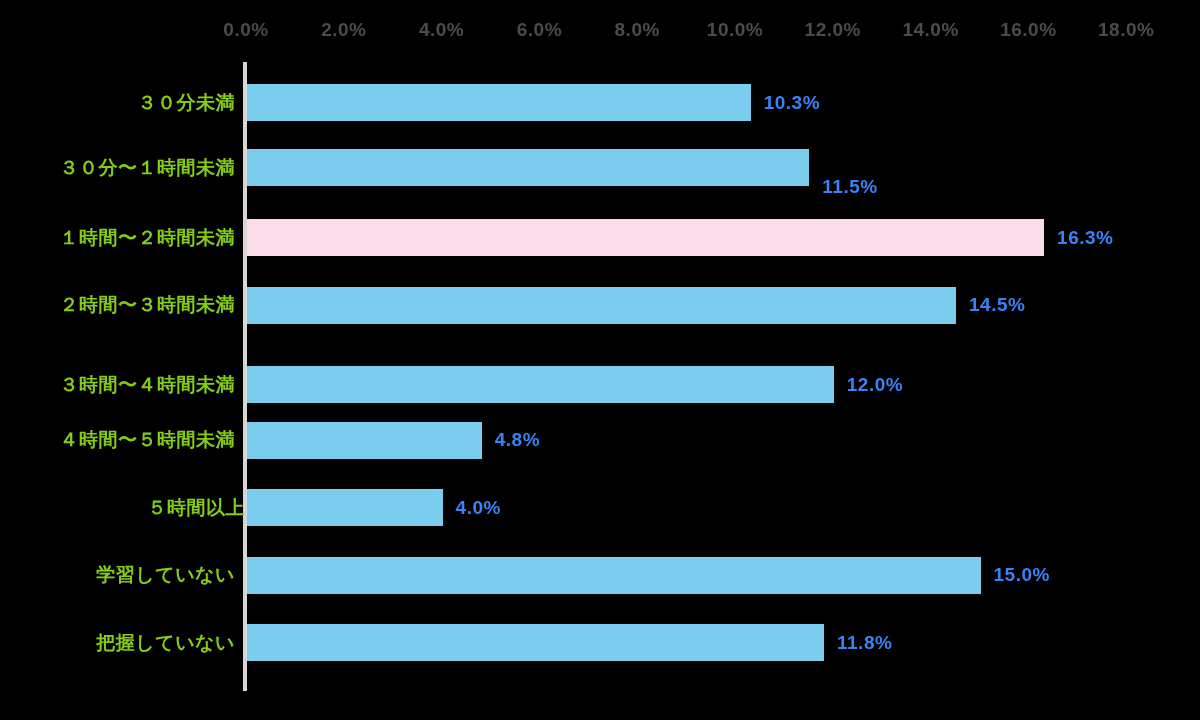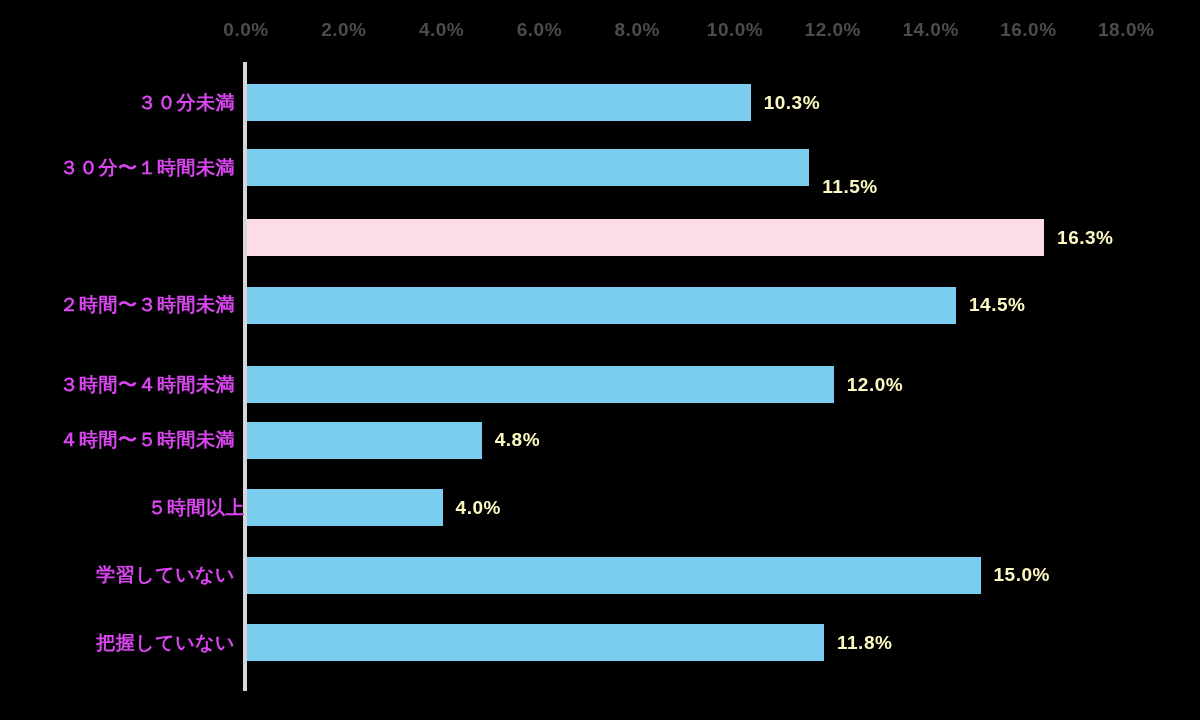--- a/index.html
+++ b/index.html
@@ -67,21 +67,21 @@
     width: 1200px;
   }
 
   .cat-label {
     position: absolute;
     right: 965px;      
     top: 50%;
     transform: translateY(-50%);
     font-size: 19px;
     font-weight: bold;
-    color: #d946ef;
+    color: #84cc16;
     white-space: nowrap;
     text-align: right;
     letter-spacing: 0.5px;
   }
 
   .bar {
     position: absolute;
     left: 247px;
     top: 0;
     height: 100%;
@@ -89,21 +89,21 @@
   }
   .bar.normal  { background: #7acdee; }
   .bar.accent  { background: #fbdce8; }
 
   .bar-value {
     position: absolute;
     top: 50%;
     transform: translateY(-50%);
     font-size: 19px;
     font-weight: bold;
-    color: #fef9c3;
+    color: #3b82f6;
     white-space: nowrap;
     letter-spacing: 0.5px;
   }
 </style>
 </head>
 <body>
 
 <div id="chart-root">
 
   <div id="x-axis-labels">
@@ -126,20 +126,21 @@
           <div class="cat-label">３０分未満</div>
           <div class="bar normal" style="width: 503.67px; background: rgb(122, 205, 238);"></div>
           <div class="bar-value" style="left: 763.67px;">10.3%</div>
         </div>
         <div class="bar-row" style="top: 149px; height: 37px;">
           <div class="cat-label">３０分〜１時間未満</div>
           <div class="bar normal" style="width: 562.35px; background: rgb(122, 205, 238);"></div>
           <div class="bar-value" style="left: 822.35px; margin-top: 19px;">11.5%</div>
         </div>
         <div class="bar-row" style="top: 219px; height: 37px;">
+          <div class="cat-label">１時間〜２時間未満</div>
           <div class="bar accent" style="width: 797.07px; background: rgb(251, 220, 232);"></div>
           <div class="bar-value" style="left: 1057.07px;">16.3%</div>
         </div>
         <div class="bar-row" style="top: 286.5px; height: 37px;">
           <div class="cat-label">２時間〜３時間未満</div>
           <div class="bar normal" style="width: 709.05px; background: rgb(122, 205, 238);"></div>
           <div class="bar-value" style="left: 969.05px;">14.5%</div>
         </div>
         <div class="bar-row" style="top: 354px; height: 37px; margin-top: 12px;">
           <div class="cat-label">３時間〜４時間未満</div>

